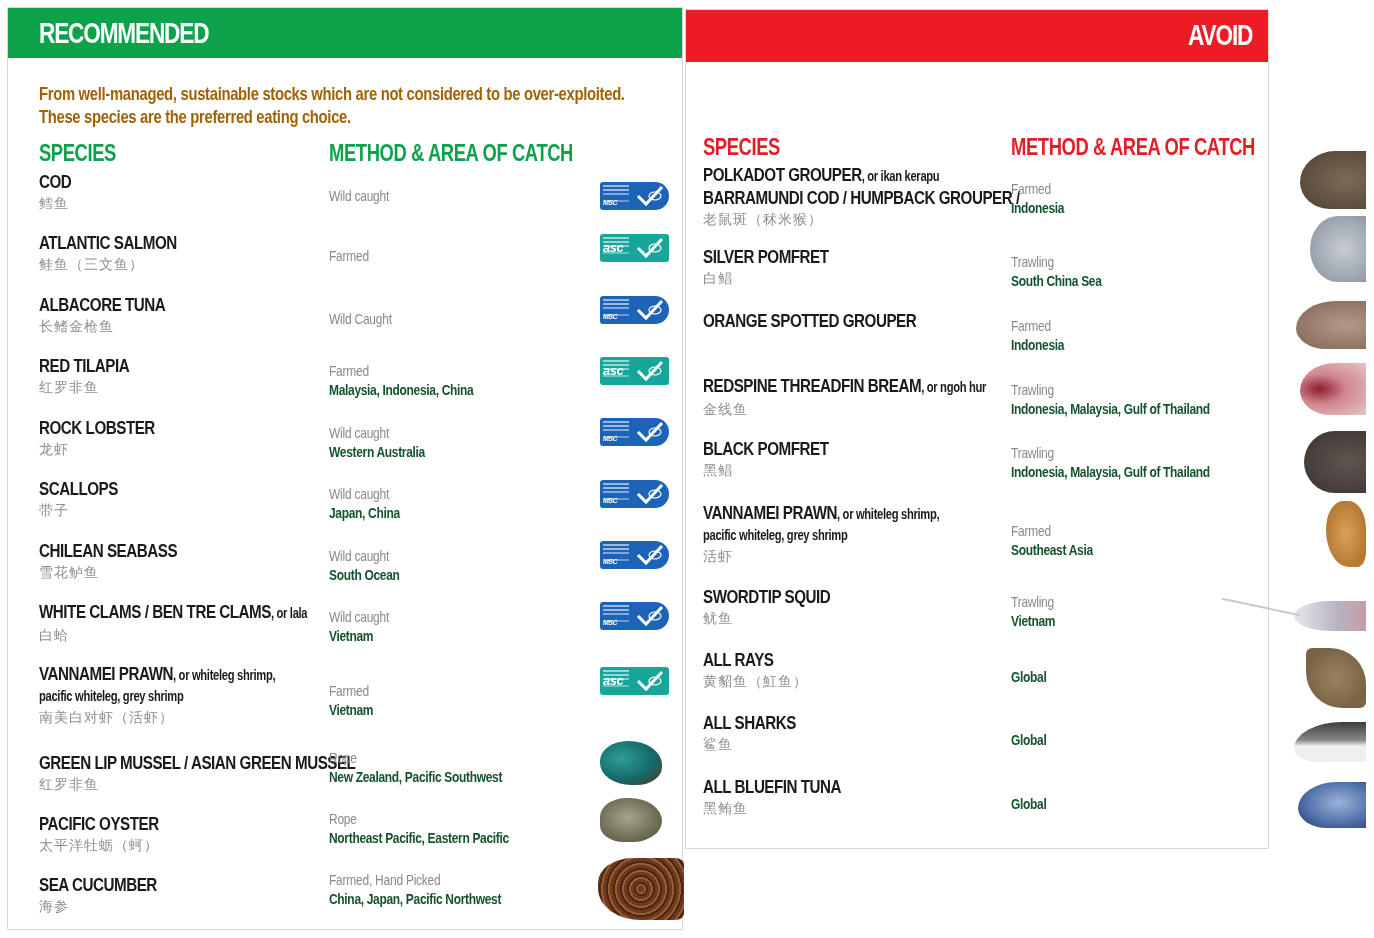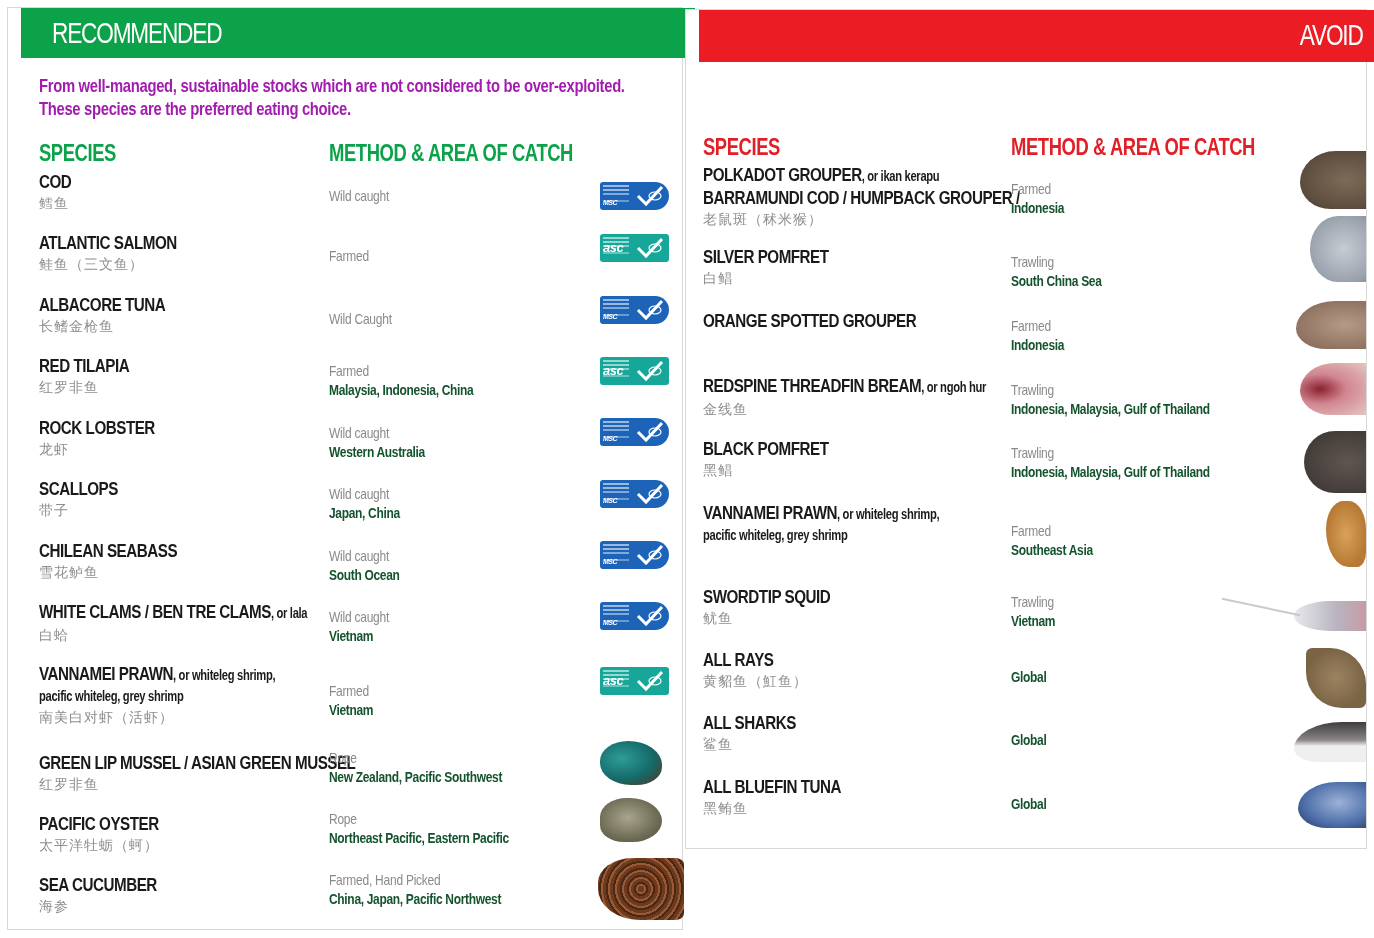--- a/index.html
+++ b/index.html
@@ -1,33 +1,33 @@
 <!DOCTYPE html>
 <html><head>
 <meta charset="utf-8">
 <style>
   * { box-sizing: border-box; margin: 0; padding: 0; }
   html, body { width: 1374px; height: 938px; background: #ffffff; overflow: hidden; }
   body { position: relative; font-family: "Liberation Sans", "DejaVu Sans", sans-serif; color: #1a1a1a; }
 
   .panel { position: absolute; background: #fff; }
   #panel-rec { left: 7px; top: 7px; width: 676px; height: 923px; border: 1px solid #d8d8d8; }
-  #panel-avoid { left: 685px; top: 9px; width: 682px; height: 840px; border: 1px solid #d8d8d8; }
-
-  .banner { position: absolute; left: 0; top: 0; width: 100%; color: #fff; font-weight: normal;
-            font-family: "Liberation Sans", sans-serif; letter-spacing: -1.5px; transform-origin: left center; margin-left: 13px; }
+  #panel-avoid { left: 685px; top: 9px; width: 584px; height: 840px; border: 1px solid #d8d8d8; }
+
+  .banner { position: absolute; left: 0; top: 0; width: 100%; color: #fff; font-weight: bold;
+            font-family: "Liberation Sans", sans-serif; letter-spacing: -1.5px; transform-origin: left center; }
   #panel-rec .banner { height: 50px; background: #0ba24a; }
   #panel-avoid .banner { height: 52px; background: #ec1c24; }
   .banner-text { position: absolute; top: 10px; font-size: 29px; line-height: 30px; transform: scaleX(0.78); }
   #panel-rec .banner-text { left: 31px; transform-origin: left center; }
   #panel-avoid .banner-text { right: 16px; transform-origin: right center; }
 
   .cond { display: inline-block; transform: scaleX(0.8); transform-origin: left top; white-space: nowrap; }
 
-  .intro { position: absolute; left: 31px; top: 66px; font-size: 19px; line-height: 23px; font-weight: bold; color: #a21caf; letter-spacing: -0.4px; }
+  .intro { position: absolute; left: 31px; top: 74px; font-size: 19px; line-height: 23px; font-weight: bold; color: #a16207; letter-spacing: -0.4px; }
   .intro .cond { transform: scaleX(0.78); }
 
   .col-head { position: absolute; font-size: 23px; font-weight: bold; letter-spacing: -0.5px; }
   #panel-rec .col-head { color: #0ba24a; top: 132px; }
   #panel-avoid .col-head { color: #e01f26; top: 124px; }
 
   .row { position: absolute; left: 0; width: 100%; }
   .species { position: absolute; left: 31px; top: 0; }
   #panel-avoid .species { left: 17px; }
   .sp-name { font-size: 19px; font-weight: bold; line-height: 21px; color: #1a1a1a; letter-spacing: -0.6px; }
@@ -322,20 +322,21 @@
         <div class="method" style="top: 6px;">
           <div class="m-method"><span class="cond">Trawling</span></div>
           <div class="m-area"><span class="cond">Indonesia, Malaysia, Gulf of Thailand</span></div>
         </div>
       </div>
       <div class="pic" style="left: 618px; top: 421px; width: 62px; height: 62px; background: radial-gradient(at 70% 50%, rgb(95, 86, 81) 0%, rgb(65, 57, 54) 80%); border-radius: 80% 0px 0px 80%;"></div>
       <div class="row" style="top: 492px;">
         <div class="species">
           <div class="sp-name"><span class="cond"><span>VANNAMEI PRAWN</span><span class="alt">, or whiteleg shrimp,</span></span></div>
           <div class="sp-alt2"><span class="cond">pacific whiteleg, grey shrimp</span></div>
+          <div class="sp-cn">活虾</div>
         </div>
         <div class="method" style="top: 20px;">
           <div class="m-method"><span class="cond">Farmed</span></div>
           <div class="m-area"><span class="cond">Southeast Asia</span></div>
         </div>
       </div>
       <div class="pic" style="left: 640px; top: 491px; width: 40px; height: 66px; background: radial-gradient(rgb(217, 162, 90) 0%, rgb(183, 122, 53) 70%); border-radius: 60% 60% 30% 80%;"></div>
       <div class="row" style="top: 576px;">
         <div class="species">
           <div class="sp-name"><span class="cond"><span>SWORDTIP SQUID</span></span></div>

